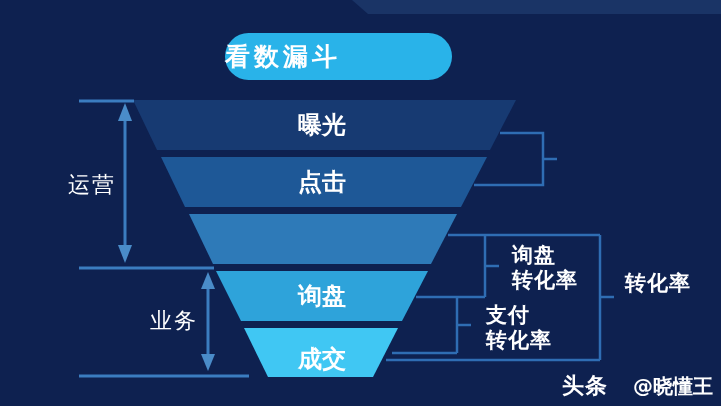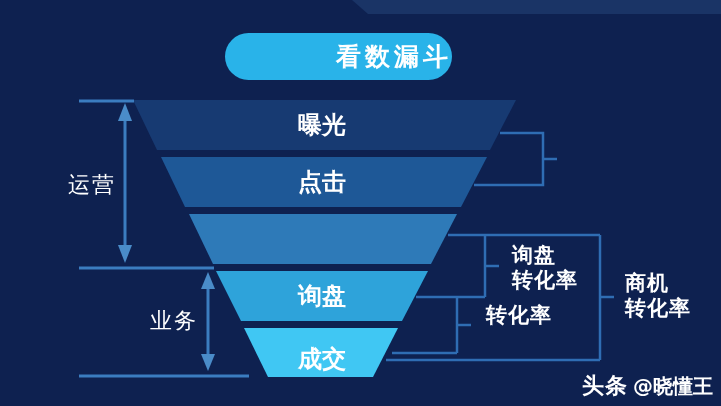--- a/index.html
+++ b/index.html
@@ -18,38 +18,38 @@
     color: #ffffff;
     font-family: "DejaVu Sans", sans-serif;
     white-space: nowrap;
   }
   .pill {
     position: absolute;
     left: 225px; top: 33px;
     width: 227px; height: 47px;
     background: #29b3e9;
     border-radius: 24px;
-    display: flex; align-items: center; justify-content: flex-end;
+    display: flex; align-items: center; justify-content: flex-start;
   }
   .pill span {
     color: #ffffff; font-size: 25px; font-weight: 600;
     letter-spacing: 4px;
   }
   .lvl-label {
     left: 262px; width: 120px;
     text-align: center;
     font-size: 24px; font-weight: 600;
     line-height: 30px;
   }
   .side-label { font-size: 22px; font-weight: 500; letter-spacing: 2px; }
   .rate-label { font-size: 21px; font-weight: 600; line-height: 25px; letter-spacing: 1px; }
   .watermark {
     position: absolute;
     right: 8px; top: 371px;
-    display: flex; align-items: baseline; gap: 5px;
+    display: flex; align-items: baseline; gap: 25px;
     color: #ffffff;
   }
   .watermark .brand { font-size: 22px; font-weight: 800; letter-spacing: 1px; }
   .watermark .handle { font-size: 20px; font-weight: 600; }
 </style>
 </head>
 <body>
 
 <div class="stage">
 
@@ -114,25 +114,25 @@
   <span class="txt side-label" style="left:68px; top:170px">运营</span>
   <span class="txt side-label" style="left:150px; top:306px">业务</span>
 
 
   <div class="txt rate-label" style="left:512px; top:243px">
     <div>询盘</div>
     <div>转化率</div>
   </div>
 
   <div class="txt rate-label" style="left:486px; top:303px">
+    <div>支付</div>
     <div>转化率</div>
   </div>
 
   <div class="txt rate-label" style="left:625px; top:271px">
-    <div>商机</div>
     <div>转化率</div>
   </div>
 
   <div class="watermark">
     <span class="brand">头条</span>
     <span class="handle">@晓懂王</span>
   </div>
 
 </div>
 

